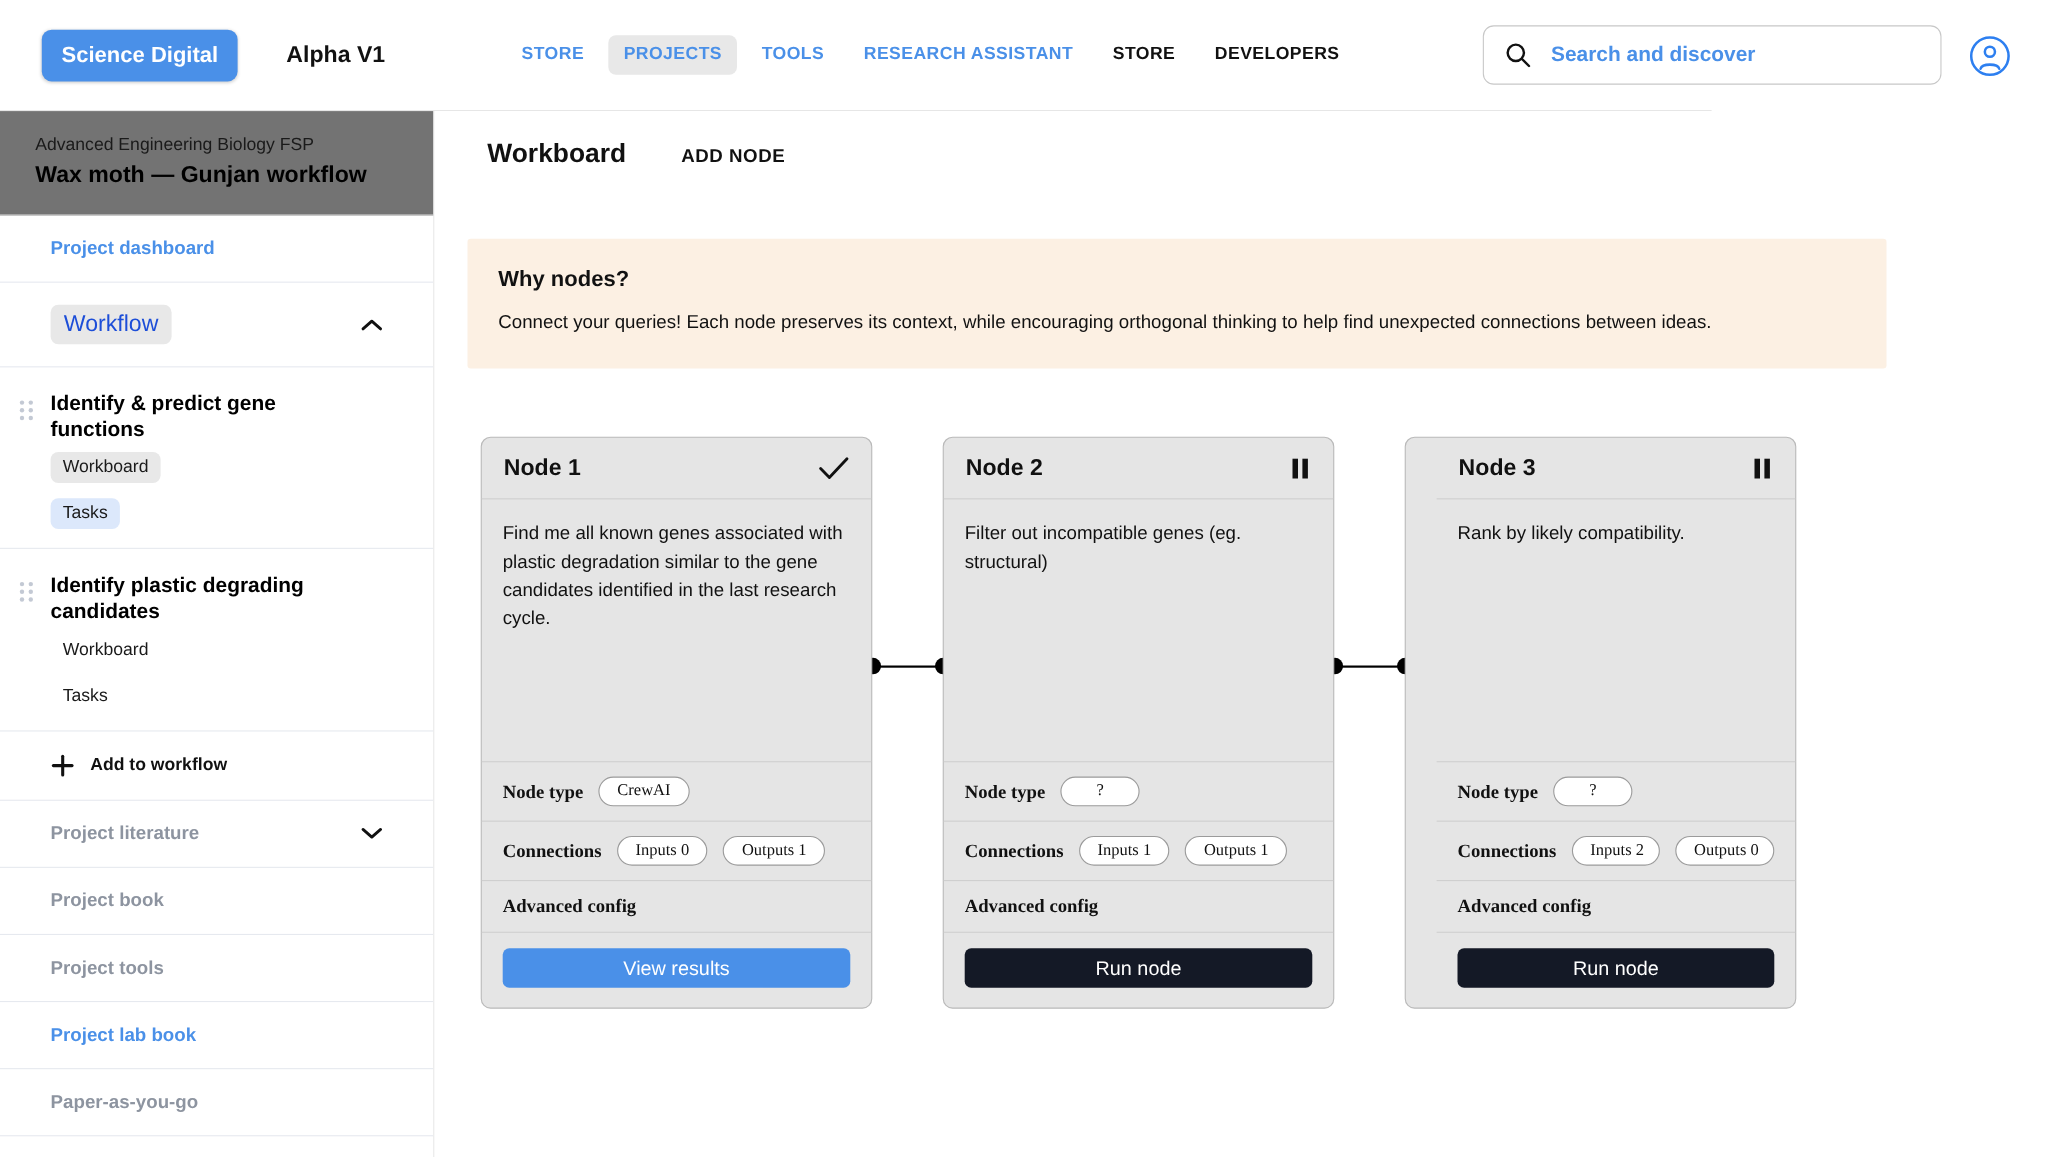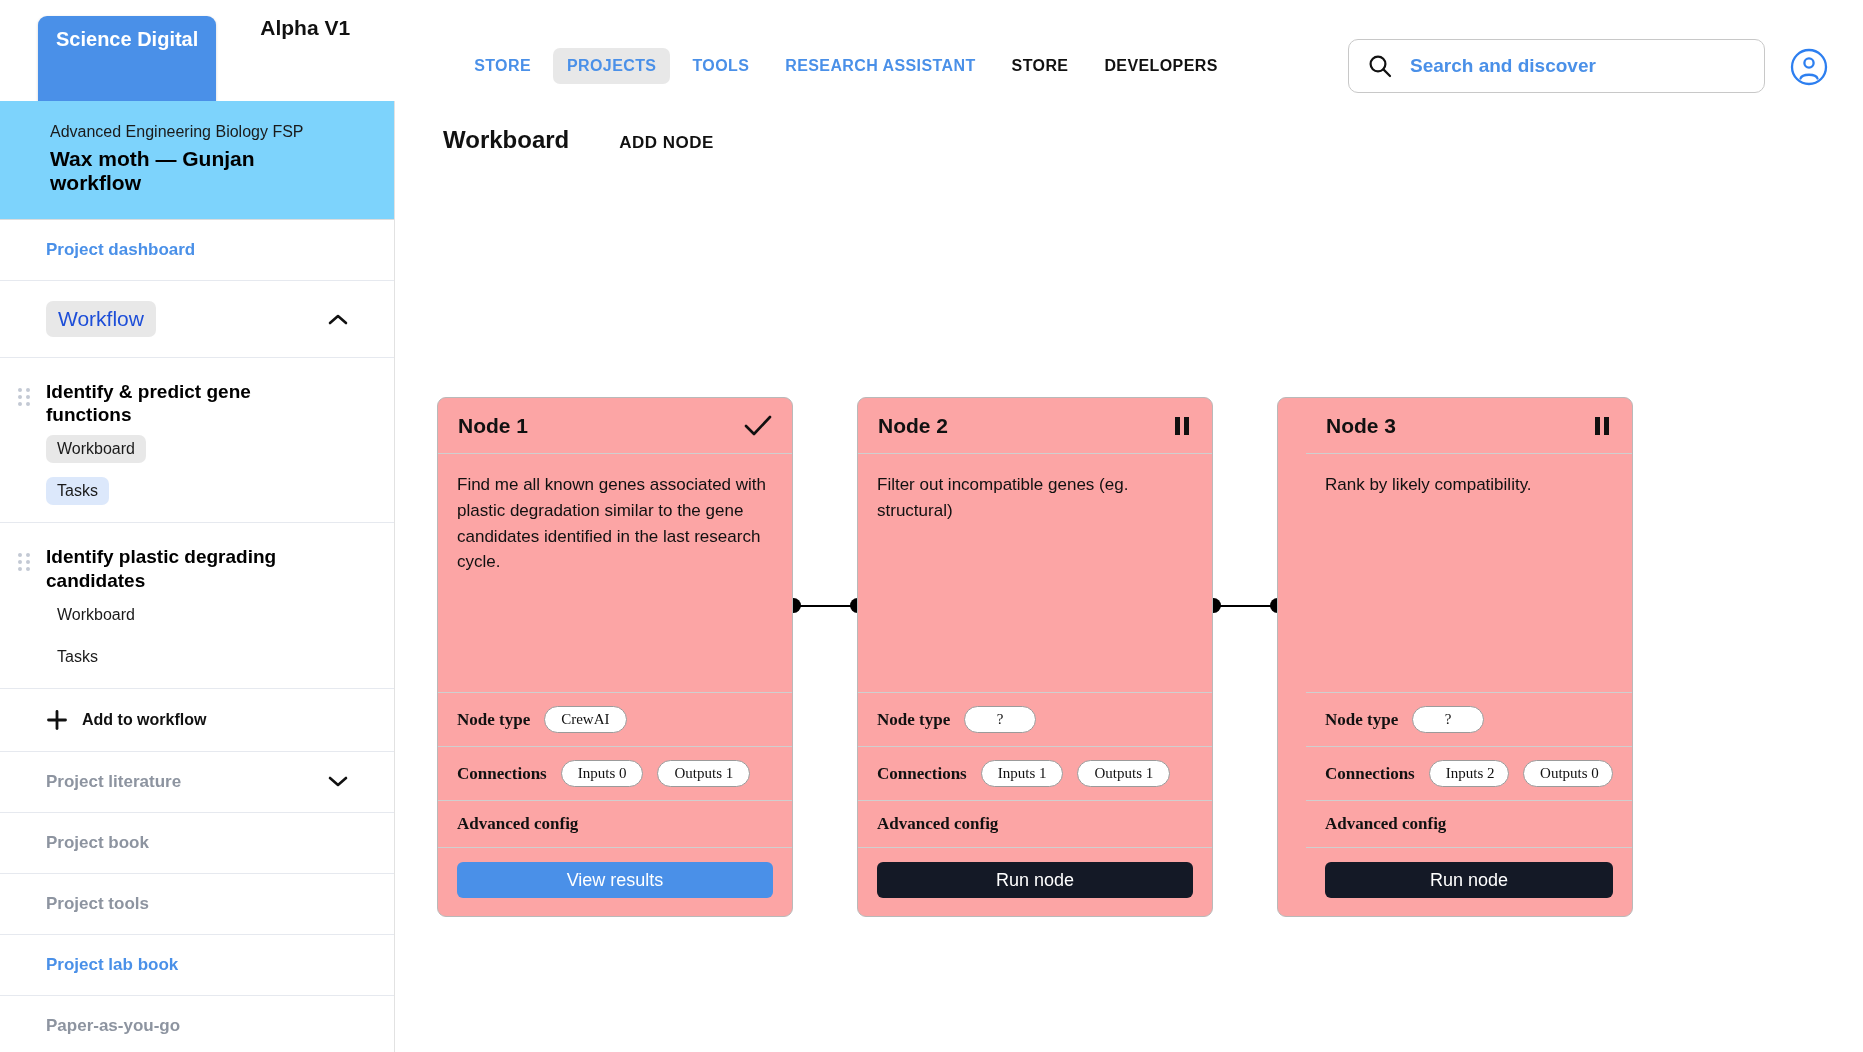--- a/index.html
+++ b/index.html
@@ -8,21 +8,21 @@
     font-family: "Liberation Sans", sans-serif;
     background: #ffffff;
     overflow: hidden;
   }
   #app { position: relative; width: 1863px; height: 1052px; }
 
   
   .topbar {
     position: absolute; top: 0; left: 0; width: 1556px; height: 101px;
     background: #ffffff; border-bottom: 1px solid #e6e6e6;
-    display: flex;  margin-top: 16px;
+    display: flex; align-items: center;
   }
   .brand-pill {
     margin-left: 38px;
     background: #4a90e8; color: #ffffff;
     font-size: 20px; font-weight: 700;
     padding: 12px 18px; border-radius: 9px;
     white-space: nowrap;
     box-shadow: 0 1px 3px rgba(0,0,0,.18);
   }
   .version {
@@ -52,21 +52,21 @@
   }
   .search-input::placeholder { color: #4a90e8; opacity: 1; }
   .avatar-btn { position: absolute; left: 1790px; top: 32px; width: 38px; height: 38px; }
 
   
   .sidebar {
     position: absolute; left: 0; top: 101px; width: 395px; height: 951px;
     background: #ffffff; border-right: 1px solid #e2e2e2; overflow: hidden;
   }
   .side-head {
-    background: #7dd3fc; padding: 22px 46px 24px 50px;
+    background: #737373; padding: 22px 46px 24px 32px;
     border-bottom: 1px solid #dcdcdc;
   }
   .side-head .sub { font-size: 16px; color: #1a1a1a; margin-bottom: 6px; }
   .side-head .title { font-size: 21px; font-weight: 700; color: #000; }
 
   .side-row {
     padding: 20px 46px; border-bottom: 1px solid #e6e9ef;
     display: flex; align-items: center; justify-content: space-between;
   }
   .side-link { font-size: 17px; font-weight: 700; color: #4a90e8; }
@@ -108,21 +108,21 @@
     position: absolute; left: 30px; top: 116px; width: 1290px;
     background: #fcf0e3; border-radius: 3px; padding: 26px 28px 30px 28px;
   }
   .banner h3 { font-size: 20px; font-weight: 700; color: #111; margin-bottom: 16px; }
   .banner p { font-size: 17px; color: #111; line-height: 1.35; }
 
   
   .canvas { position: absolute; left: 0; top: 0; width: 1468px; height: 951px; }
   .node {
     position: absolute; top: 296px; width: 356px; height: 520px;
-    border: 1px solid #b9b9b9; border-radius: 9px; background: #fca5a5;
+    border: 1px solid #b9b9b9; border-radius: 9px; background: #e5e5e5;
     display: flex; flex-direction: column;
   }
   .node-1 { left: 42px; }
   .node-2 { left: 462px; }
   .node-3 { left: 882px; padding-left: 28px; }
 
   .node-head {
     height: 56px; display: flex; align-items: center; justify-content: space-between;
     padding: 0 20px; border-bottom: 1px solid #cfcfcf;
   }
@@ -284,20 +284,24 @@
     </div>
   </div>
 
   <div class="main">
 
     <div class="main-head">
       <span class="main-title">Workboard</span>
       <span class="add-node">ADD NODE</span>
     </div>
 
+    <div class="banner">
+      <h3>Why nodes?</h3>
+      <p>Connect your queries! Each node preserves its context, while encouraging orthogonal thinking to help find unexpected connections between ideas.</p>
+    </div>
 
     <div class="canvas">
 
       <div class="dot" style="left:391px; top:497px;"></div>
       <div class="link-line" style="left:398px; top:504px; width:62px;"></div>
       <div class="dot" style="left:455px; top:497px;"></div>
 
       <div class="dot" style="left:811px; top:497px;"></div>
       <div class="link-line" style="left:818px; top:504px; width:62px;"></div>
       <div class="dot" style="left:875px; top:497px;"></div>

